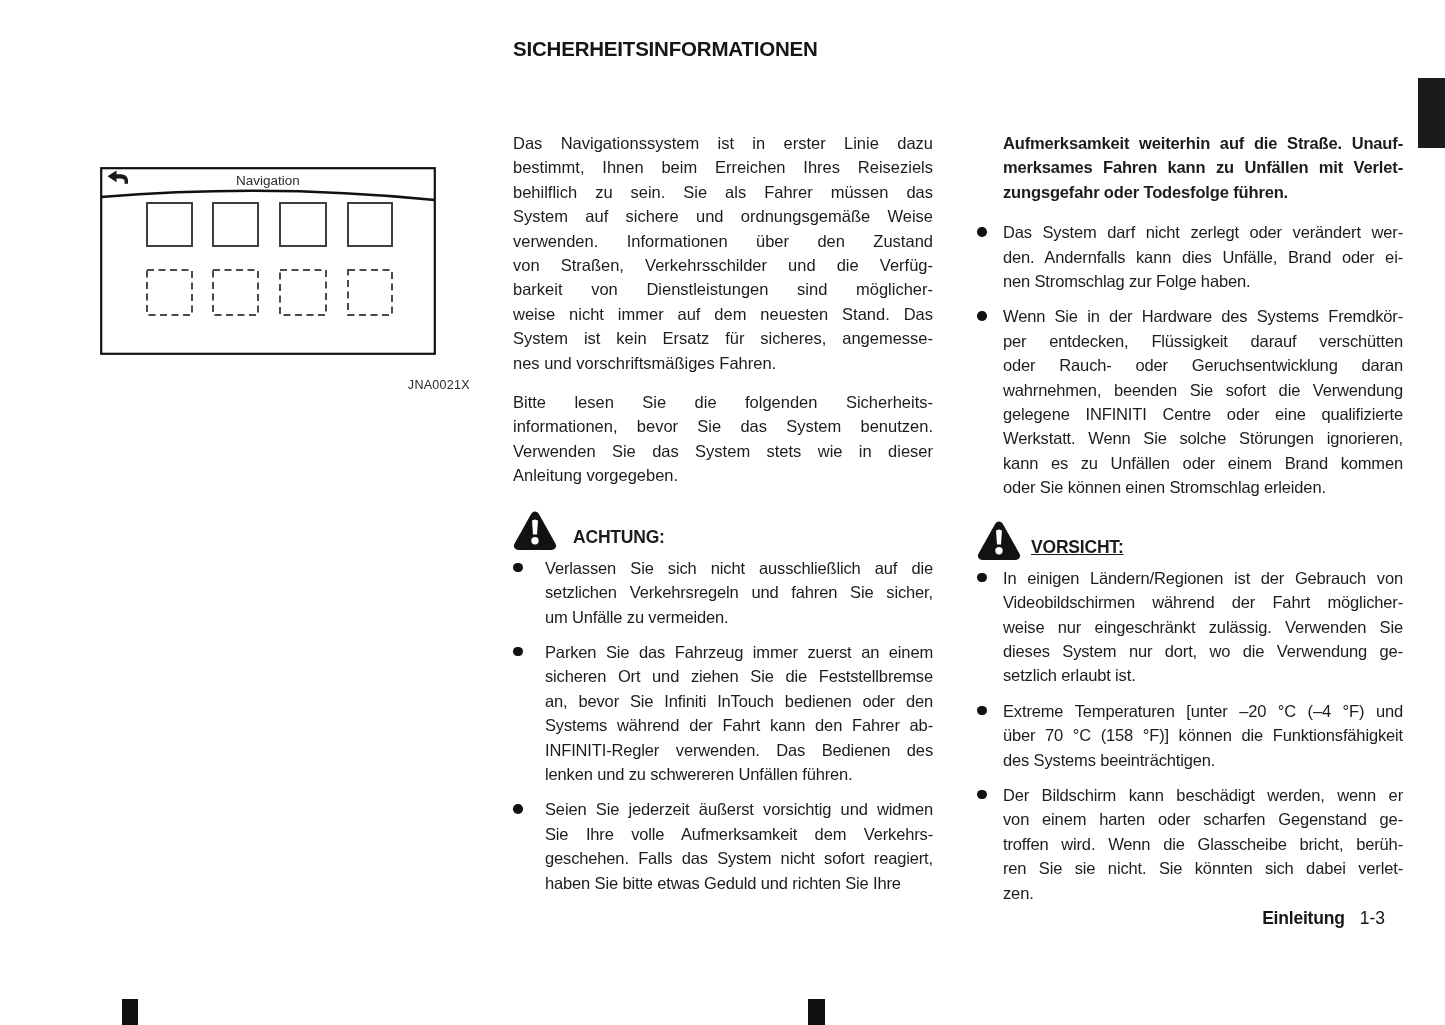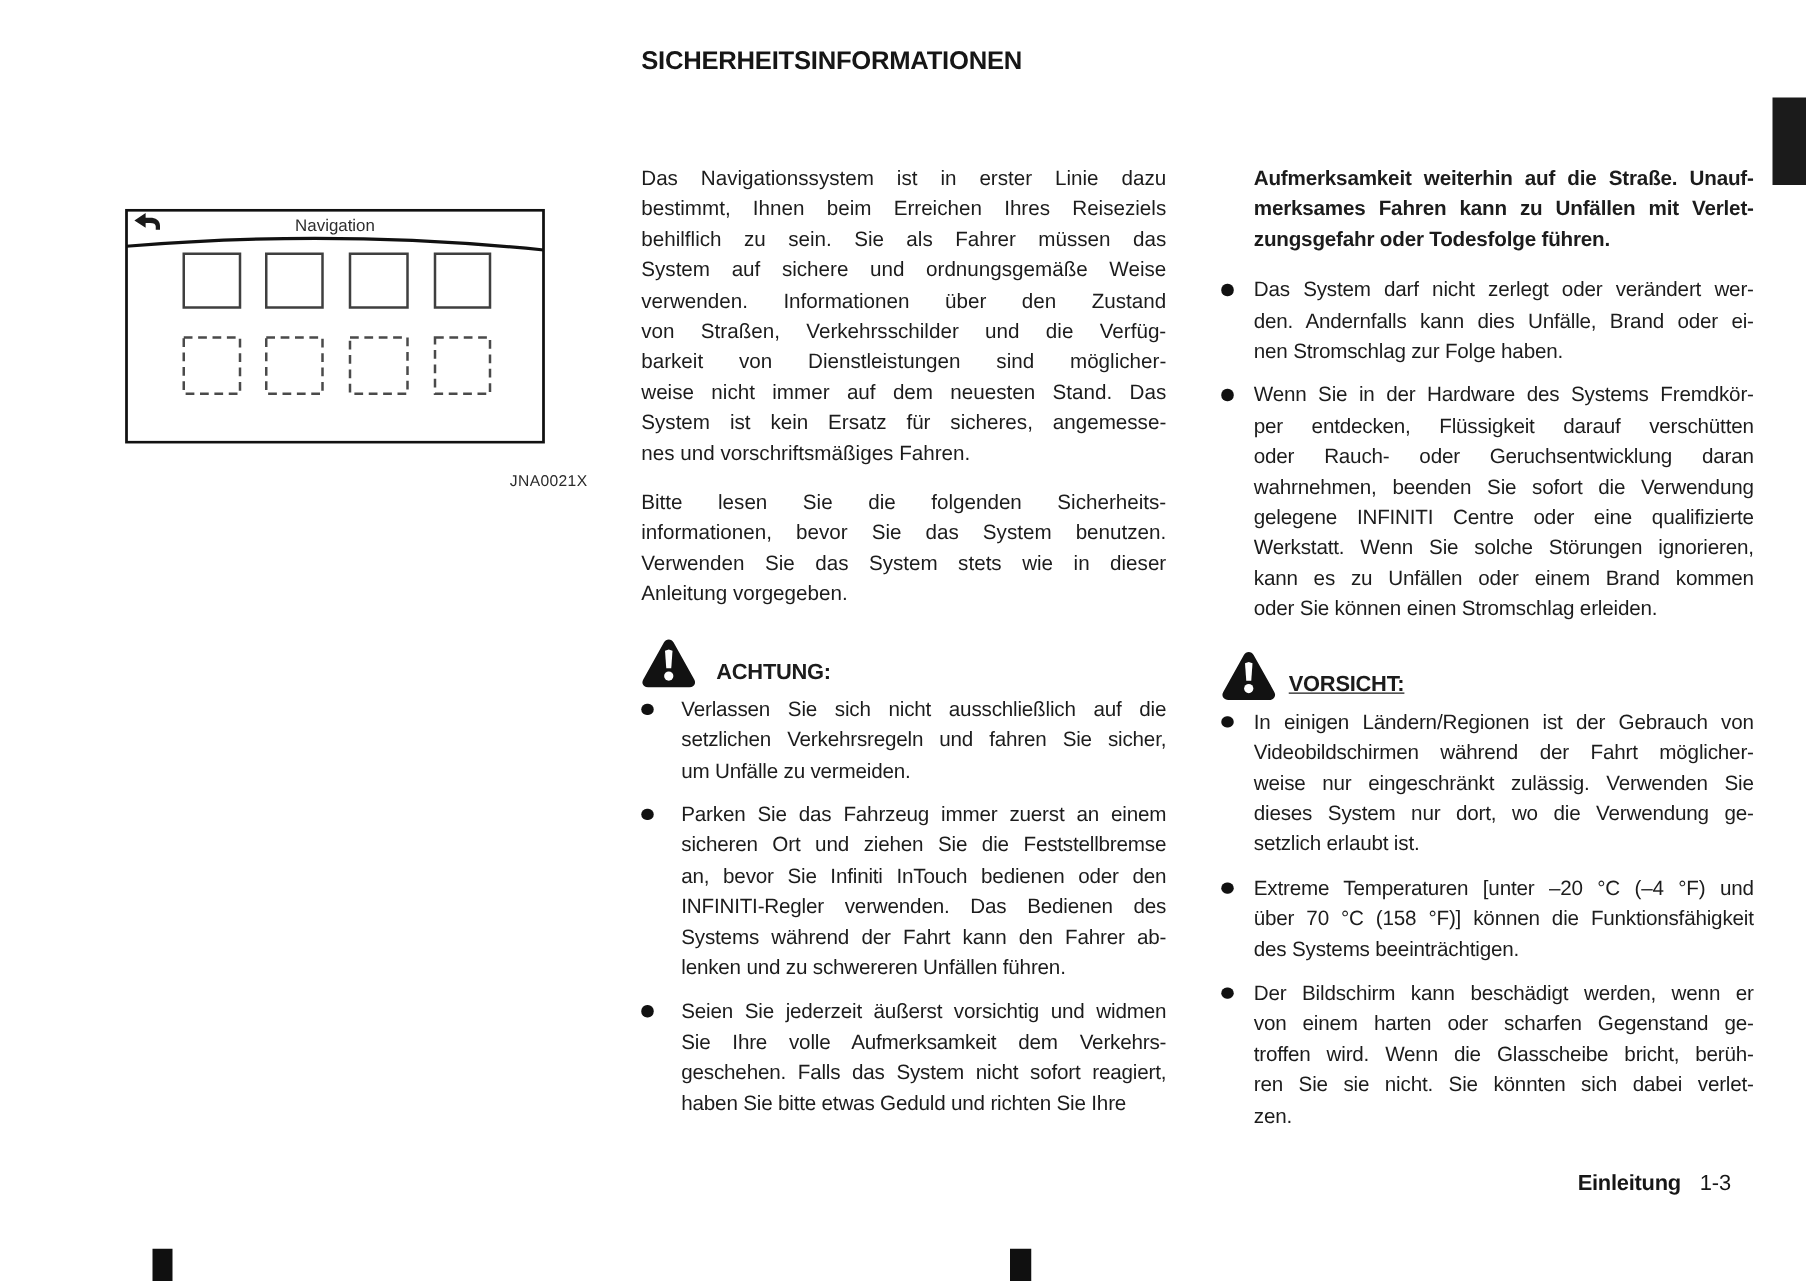--- a/index.html
+++ b/index.html
@@ -29,21 +29,21 @@
   .warn-head .wlabel{font-weight:bold;font-size:17.5px;margin-left:16px;letter-spacing:-0.2px;}
   .col-right .warn-head .wlabel{margin-left:10px;}
   .bullets{margin-top:6px;}
   .bullet{display:flex;margin-bottom:11px;}
   .col-middle .dotcell{flex:none;width:32px;}
   .col-right .dotcell{flex:none;width:26px;}
   .dot{width:9.5px;height:9.5px;border-radius:50%;background:#111;margin-top:7px;}
   .bullet-text{flex:1;font-weight:normal;letter-spacing:-0.15px;min-width:0;}
   .cont{margin:0 0 16px 26px;font-weight:bold;letter-spacing:-0.15px;}
   .page-footer{
-    position:absolute;left:1035px;top:936px;width:350px;text-align:right;
+    position:absolute;left:1035px;top:908px;width:350px;text-align:right;
     font-size:17.5px;color:#161616;white-space:nowrap;
   }
   .page-footer .section{font-weight:bold;letter-spacing:-0.2px;}
   .page-footer .number{margin-left:15px;font-weight:normal;}
   .reg-mark{position:absolute;top:999px;width:16px;height:26px;background:#101010;}
   .reg-mark.m1{left:122px;}
   .reg-mark.m2{left:808px;width:17px;}
 </style>
 </head>
 <body>
@@ -120,22 +120,22 @@
           </div>
       </div>
       <div class="bullet">
         <div class="dotcell">
             <div class="dot"></div>
           </div>
         <div class="bullet-text">
             <div class="jline">Parken Sie das Fahrzeug immer zuerst an einem</div>
             <div class="jline">sicheren Ort und ziehen Sie die Feststellbremse</div>
             <div class="jline">an, bevor Sie Infiniti InTouch bedienen oder den</div>
+            <div class="jline">Systems während der Fahrt kann den Fahrer ab-</div>
             <div class="jline">INFINITI-Regler verwenden. Das Bedienen des</div>
-            <div class="jline">Systems während der Fahrt kann den Fahrer ab-</div>
             <div class="jline">lenken und zu schwereren Unfällen führen.</div>
           </div>
       </div>
       <div class="bullet">
         <div class="dotcell">
             <div class="dot"></div>
           </div>
         <div class="bullet-text">
             <div class="jline">Seien Sie jederzeit äußerst vorsichtig und widmen</div>
             <div class="jline">Sie Ihre volle Aufmerksamkeit dem Verkehrs-</div>

